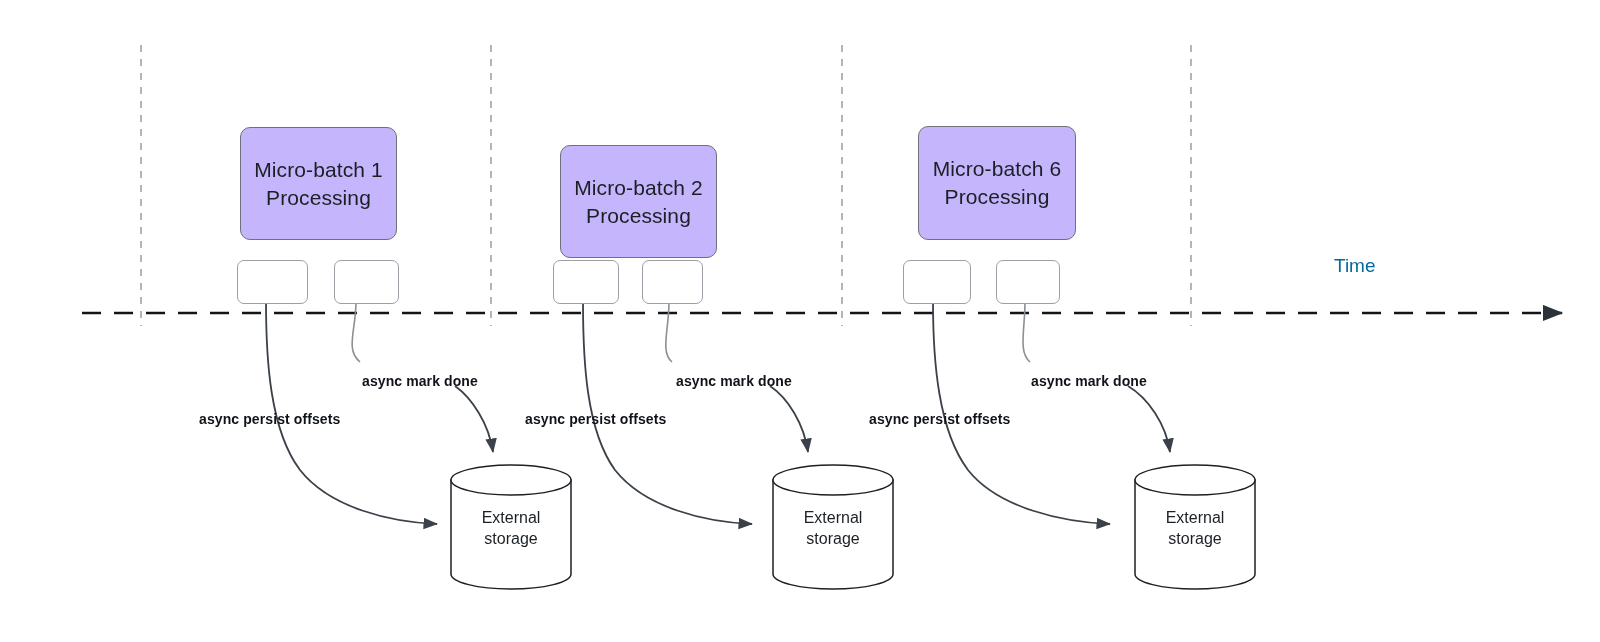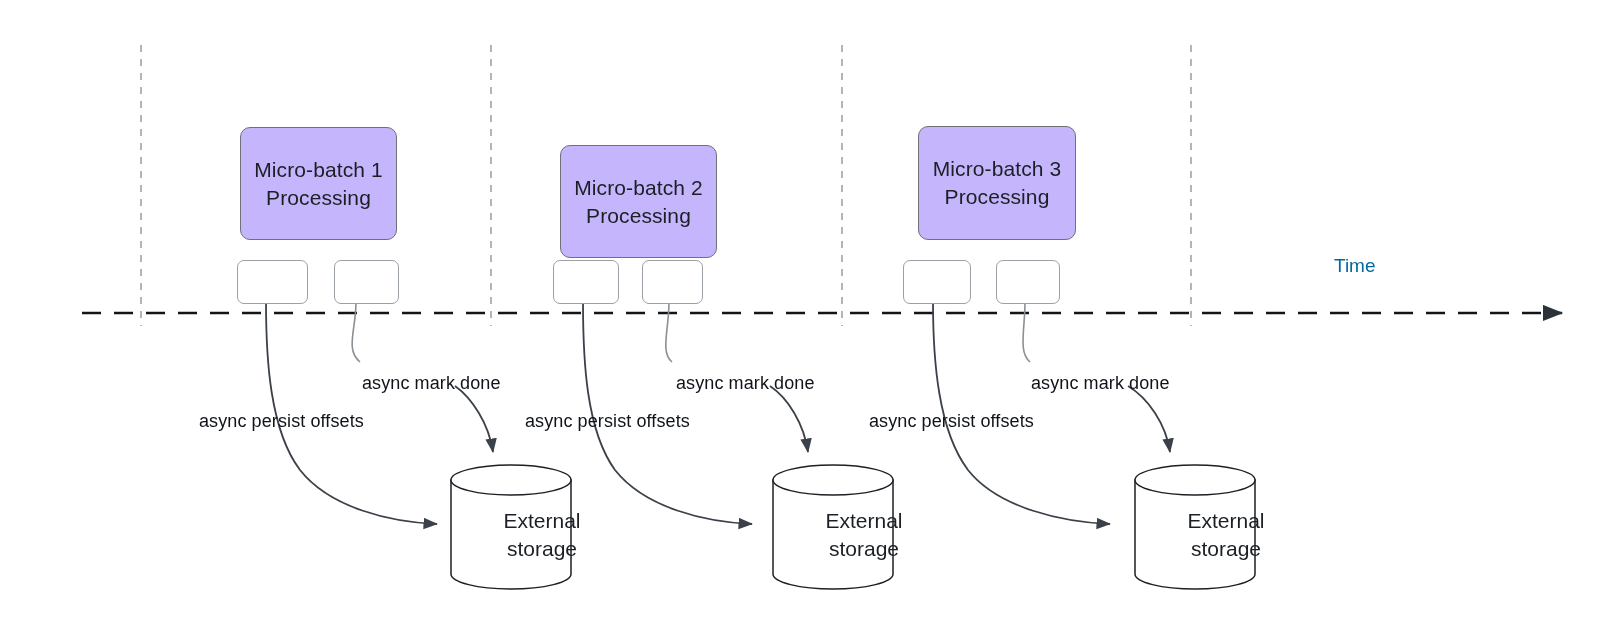--- a/index.html
+++ b/index.html
@@ -10,25 +10,25 @@
     position:absolute;border:1px solid #6e7278;border-radius:10px;background:#c4b5fd;
     display:flex;align-items:center;justify-content:center;text-align:center;
     font-size:21px;color:#1c2025;line-height:1.32;letter-spacing:0.1px;
   }
   .proc-box .lbl{display:block;white-space:pre-line;}
   .tick-box{
     position:absolute;border:1px solid #9aa0a6;border-radius:7px;background:#fff;
   }
   .cyl{position:absolute;}
   .cyl-text{
-    position:absolute;width:100%;text-align:center;font-size:21px;color:#1c2025;
-    line-height:1.32;white-space:pre-line;pointer-events:none;margin-left:31px;
+    position:absolute;width:100%;text-align:center;font-size:16px;color:#1c2025;
+    line-height:1.32;white-space:pre-line;pointer-events:none;
   }
   .edge-label{
-    position:absolute;font-size:18px;font-weight:normal;color:#10141a;
+    position:absolute;font-size:14px;font-weight:bold;color:#10141a;
     white-space:nowrap;letter-spacing:0.1px;
   }
   .axis-label{
     position:absolute;font-size:19px;color:#0369a1;white-space:nowrap;
   }
 </style>
 </head>
 <body>
 
 <div id="stage">
@@ -108,21 +108,21 @@
 
   <div class="edge-label" style="left:525px;top:411px;">async persist offsets</div>
   <div class="edge-label" style="left:676px;top:373px;">async mark done</div>
 
   <div class="cyl" style="left:773px;top:465px;width:120px;height:124px;">
     <div class="cyl-text" style="top:42px;">External
 storage</div>
   </div>
 
   <div class="proc-box" style="left:918px;top:126px;width:156px;height:112px;">
-    <span class="lbl">Micro-batch 3
+    <span class="lbl">Micro-batch 6
 Processing</span>
   </div>
   <div class="tick-box" style="left:903px;top:260px;width:66px;height:42px;"></div>
   <div class="tick-box" style="left:996px;top:260px;width:62px;height:42px;"></div>
 
   <div class="edge-label" style="left:869px;top:411px;">async persist offsets</div>
   <div class="edge-label" style="left:1031px;top:373px;">async mark done</div>
 
   <div class="cyl" style="left:1135px;top:465px;width:120px;height:124px;">
     <div class="cyl-text" style="top:42px;">External

